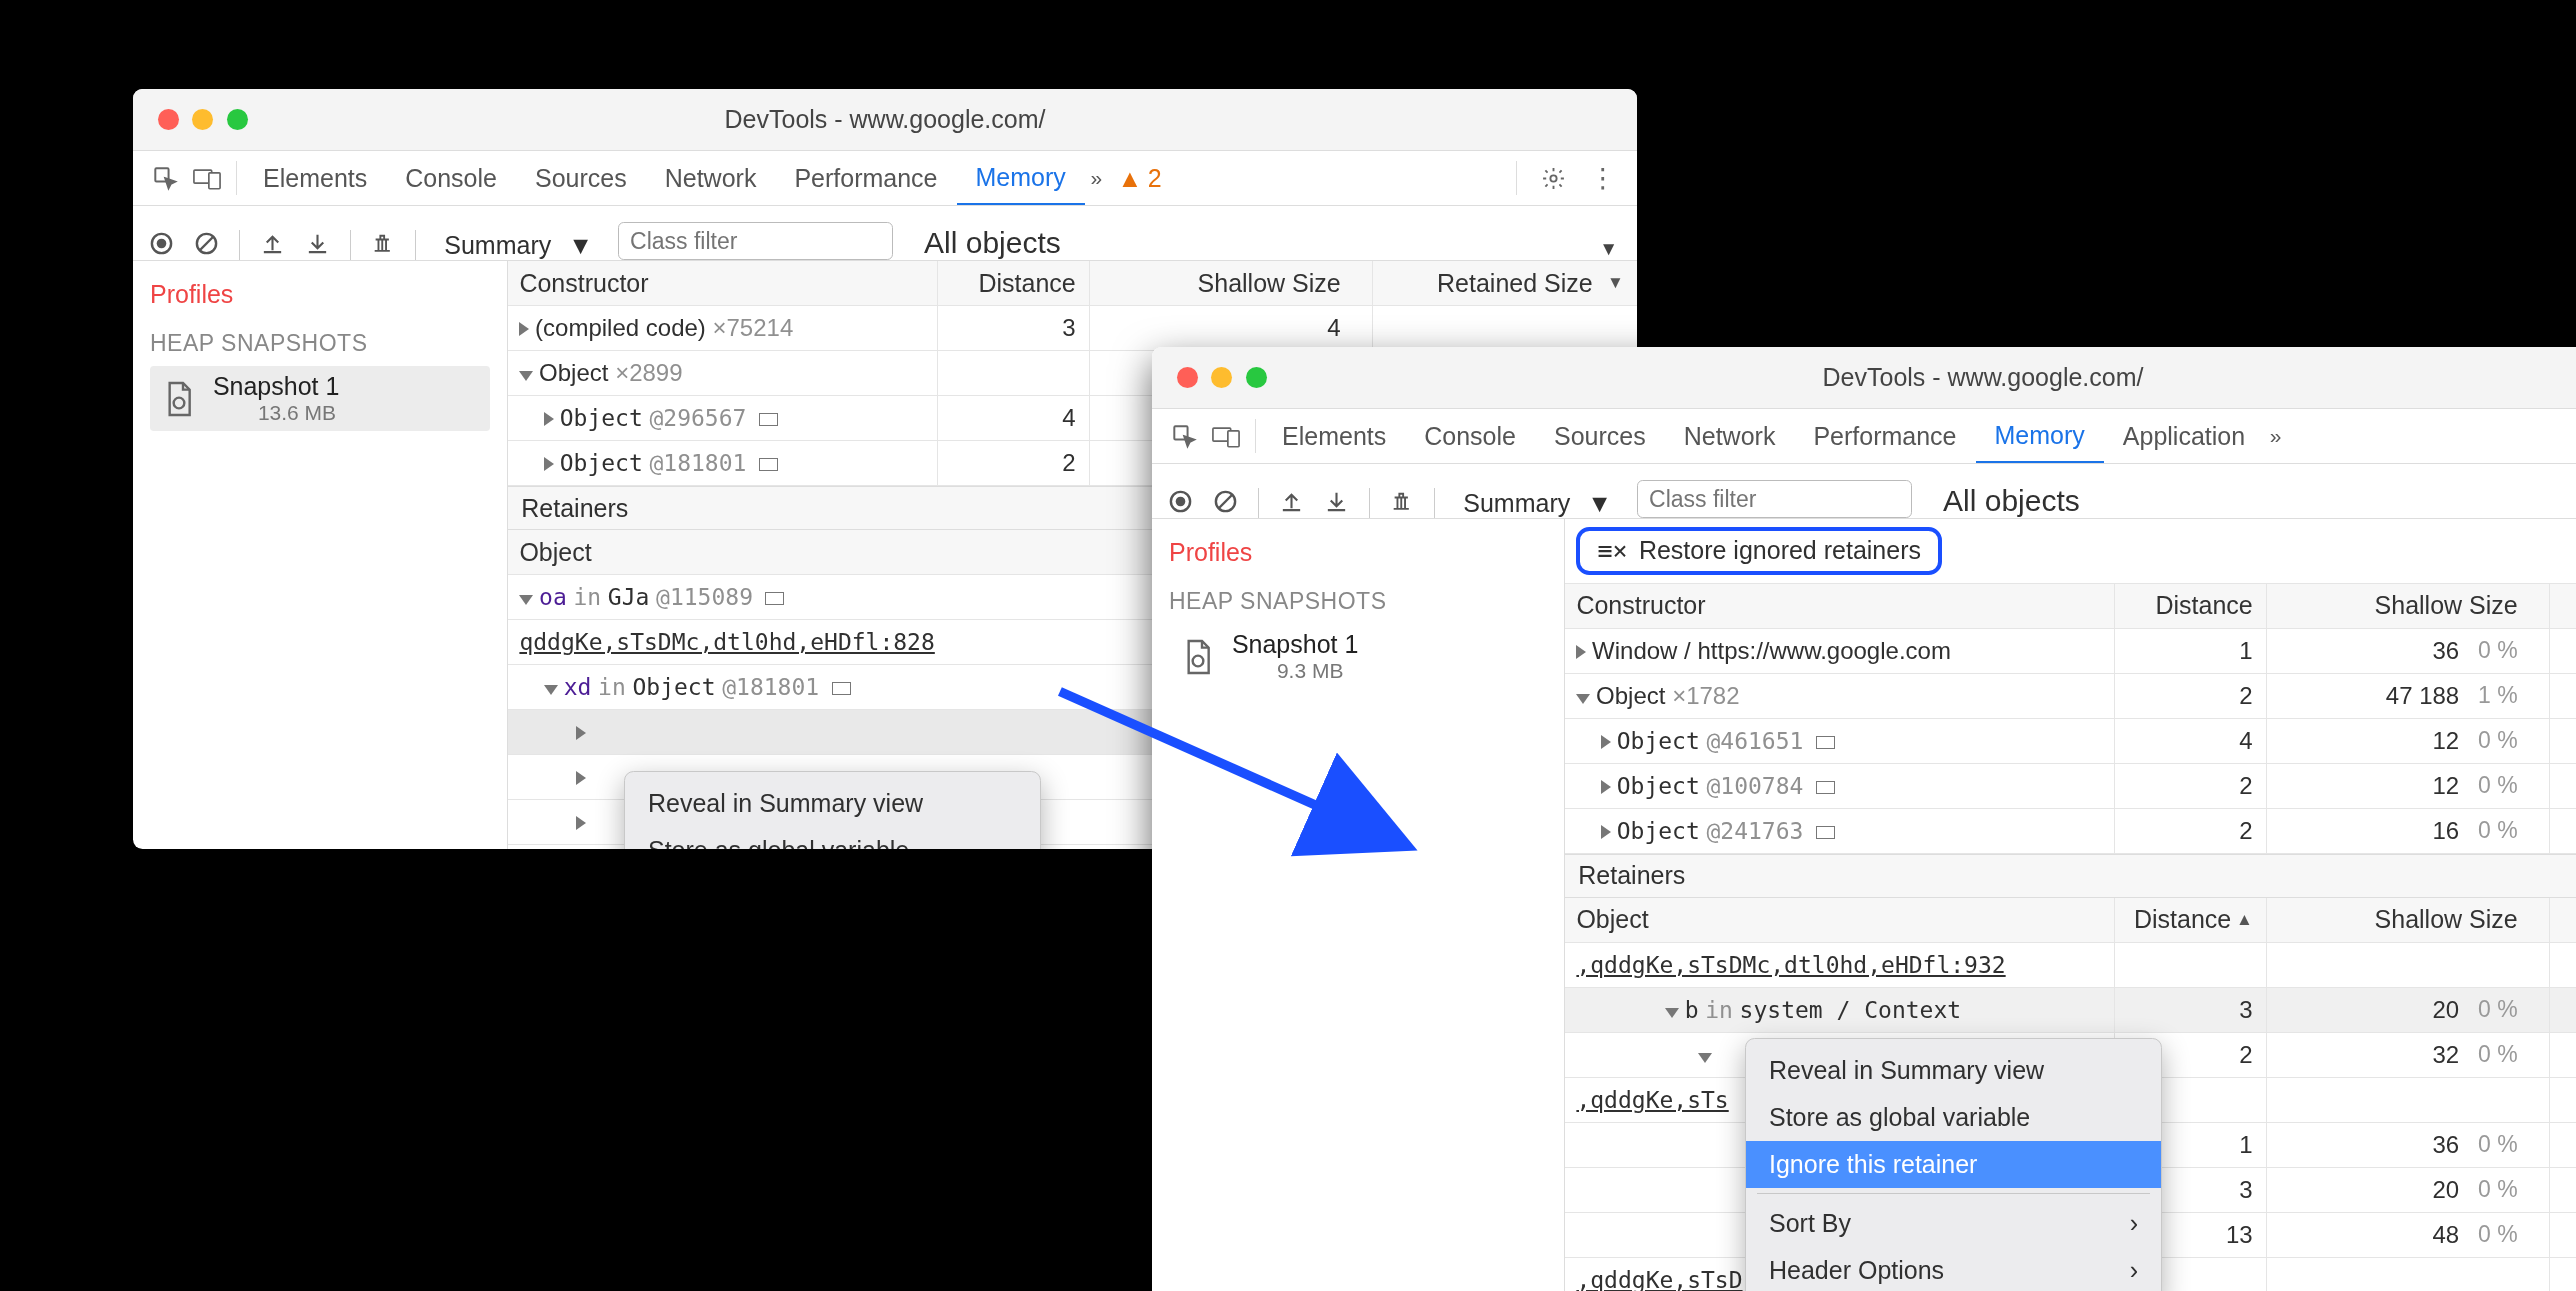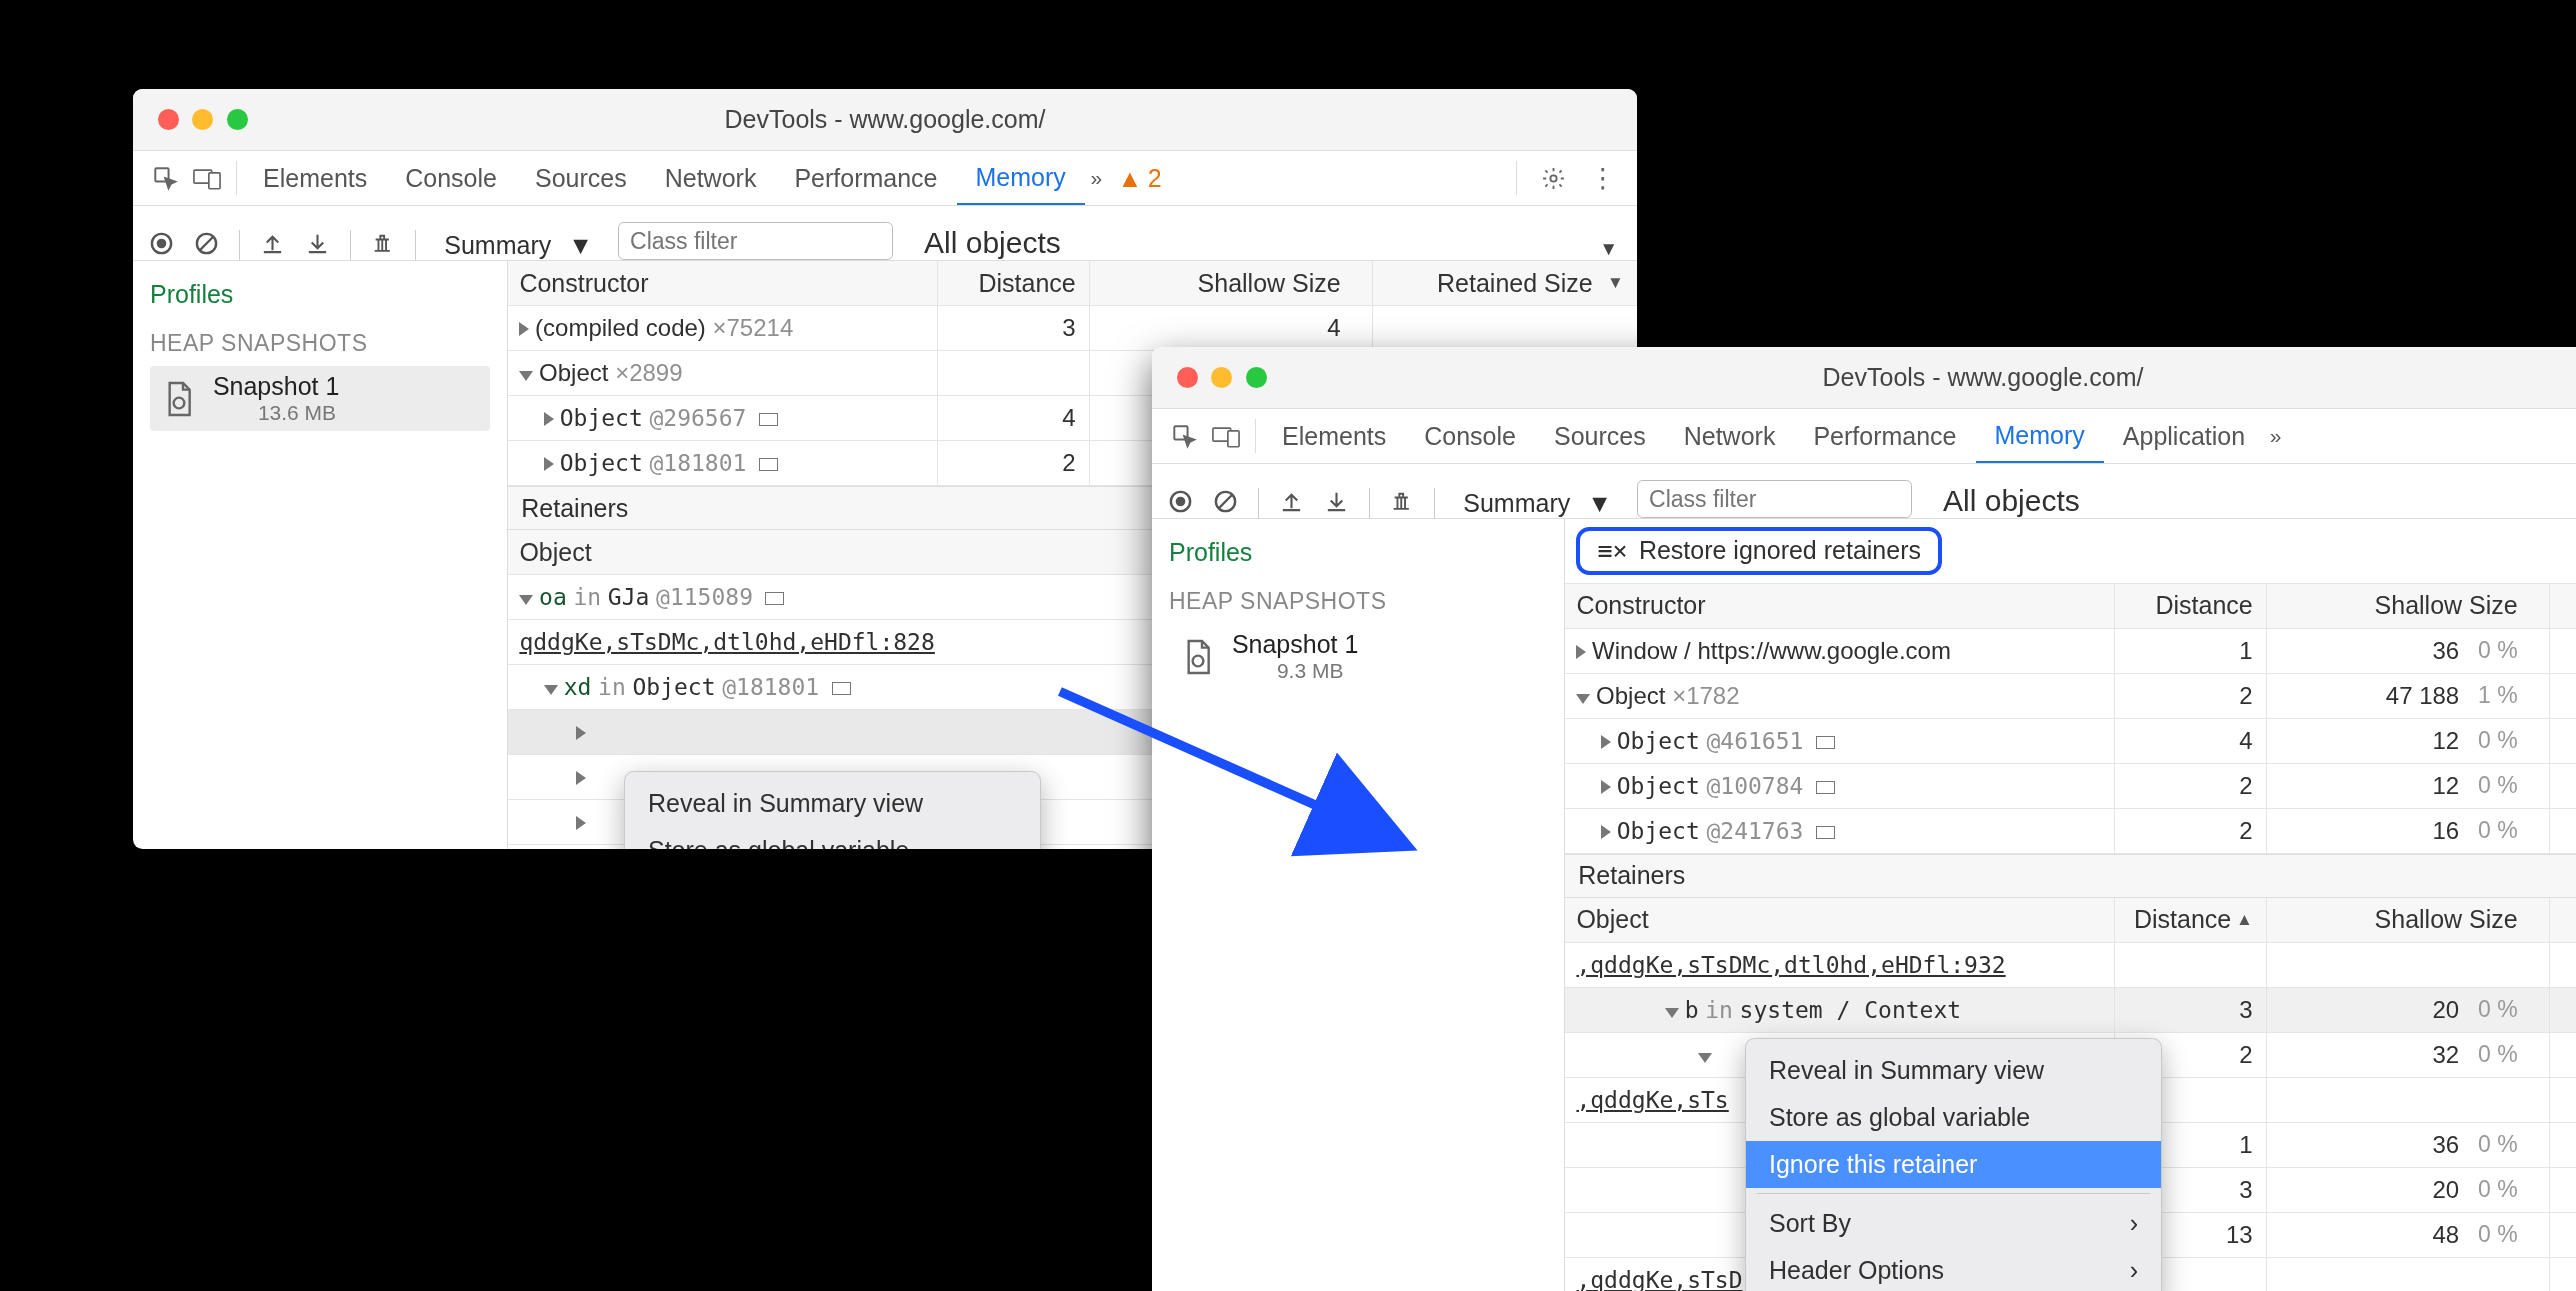--- a/index.html
+++ b/index.html
@@ -65,21 +65,21 @@
   }
   .tool-icn { width:34px; height:34px; display:flex; align-items:center; justify-content:center; color:#555; cursor:pointer;}
   .toolbar .vsep { width:0.9px; height:30px; background:#ccc; margin:0 3.8px; }
   .summary-sel { display:flex; align-items:center; gap:17px; font-size:25px; padding: 0 13.3px; cursor:pointer;}
   .classfilter { width:275px; height:38px; border:0.9px solid #bbb; border-radius:5.7px; padding:0 11.4px; font-size:23px; color:#888; }
   .allobj { font-size:30px; margin-left:20px; }
   .down-tri { margin-left:auto; margin-right:7.6px; font-size:19px; color:#444; cursor:pointer;}
 
   .main { display:flex; height: calc(100% - 47px - 55px - 55px); }
   .sidebar { width: 375px; border-right:0.9px solid #ddd; padding: 13.3px 17px; }
-  .sidebar .hdr { font-size:25px; color:#15803d; margin:5.7px 0 21px 0;}
+  .sidebar .hdr { font-size:25px; color:#ef4444; margin:5.7px 0 21px 0;}
   .sidebar .sect { font-size:23px; color:#888; letter-spacing:0.5px; margin-bottom:9.5px;}
   .snapshot { display:flex; align-items:center; gap:13.3px; background:#ececec; border-radius:3.8px; padding:5.7px 7.6px; }
   .snap-icn { width:42px; height:42px; display:flex;align-items:center;justify-content:center;color:#555;}
   .snap-txt .name { font-size:25px; color:#222;}
   .snap-txt .size { font-size:21px; color:#777;margin-left:45px;}
 
   .content { flex:1; position: relative; display:flex; flex-direction:column; min-width:0;}
 
   .grid-head, .grid-row {
     display:flex;
@@ -96,21 +96,21 @@
   .pct { color:#999; font-size:23px; min-width:49px; text-align:right;}
   .tri { display:inline-block; width:0; height:0; border-style:solid; margin-right:5.7px;}
   .tri.right { border-width:7.6px 0 7.6px 10.4px; border-color:transparent transparent transparent #777;}
   .tri.down  { border-width:10.4px 7.6px 0 7.6px; border-color:#777 transparent transparent transparent;}
   .ind1 { padding-left: 36px; }
   .ind2 { padding-left: 68px; }
   .ind3 { padding-left: 100px; }
   .ind4 { padding-left: 133px; }
   .mono { font-family: Menlo, Consolas, monospace; font-size:23px;}
   .dim { color:#909090;}
-  .red  { color:#14532d;}
+  .red  { color:#4c1d95;}
   .optrect { display:inline-block; width:19px; height:13.3px; border:1.9px solid #777; margin-left:5.7px; vertical-align:middle;}
   .ulink { text-decoration: underline;}
 
   .section-hdr { background:#f7f7f7; border-top:0.9px solid #ddd; border-bottom:0.9px solid #ddd; height:44px; display:flex; align-items:center; padding-left:13.3px; font-size:25px;}
 
   .ctxmenu {
     position:absolute;
     background:#ececee;
     border:0.9px solid #c8c8c8;
     border-radius:9.5px;

